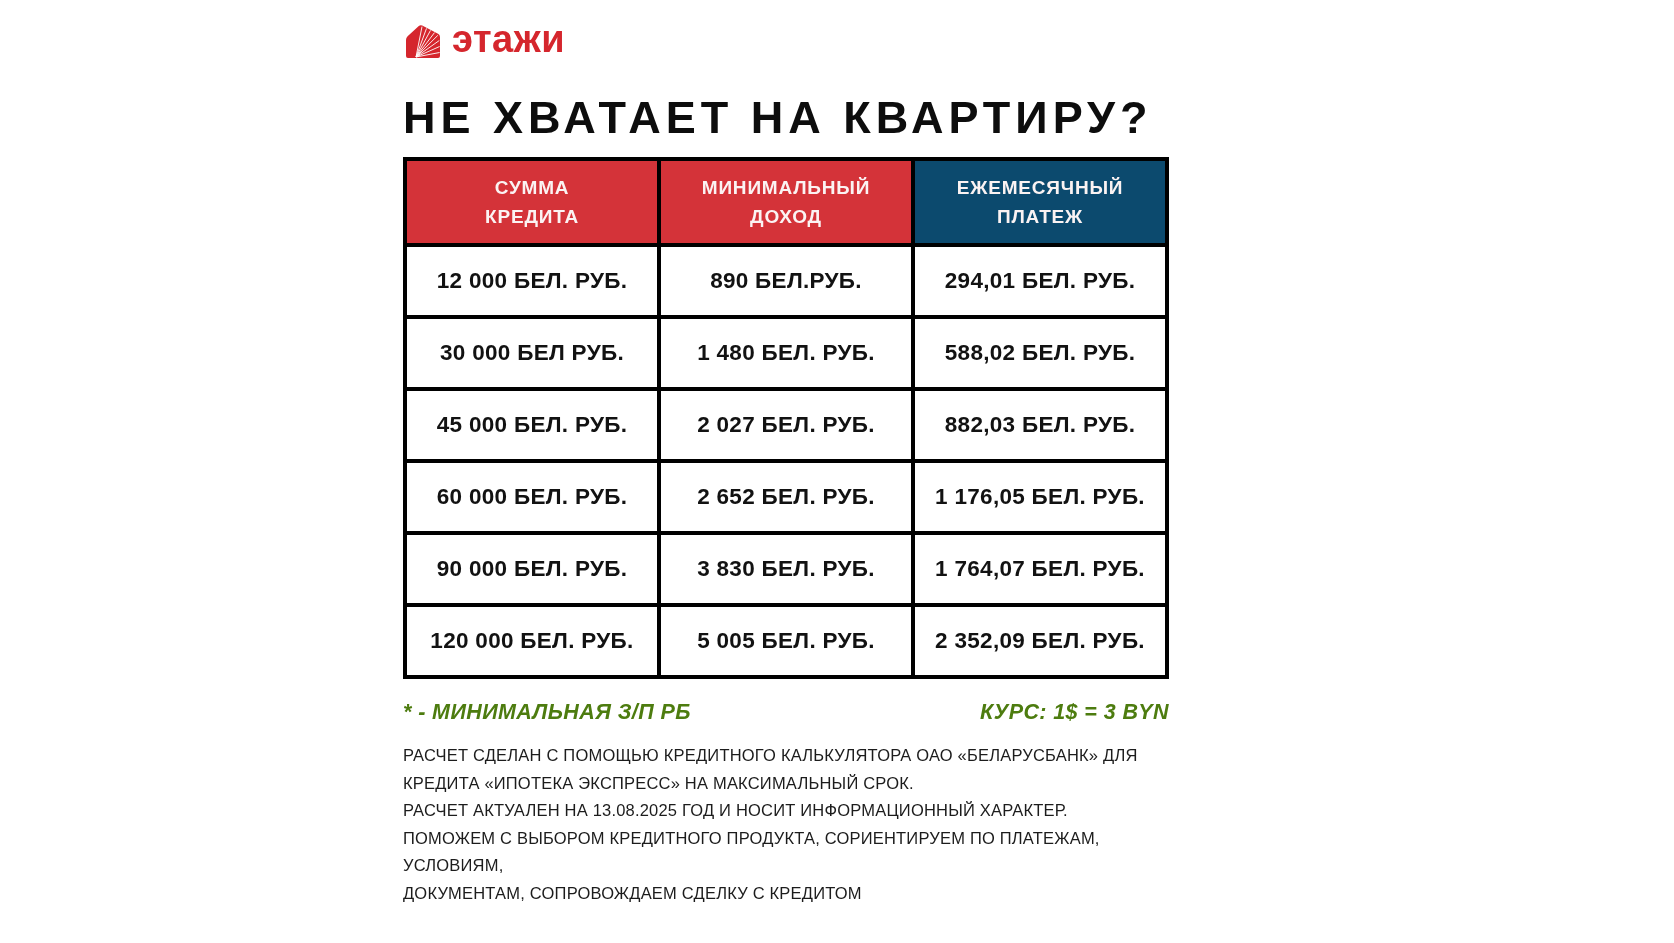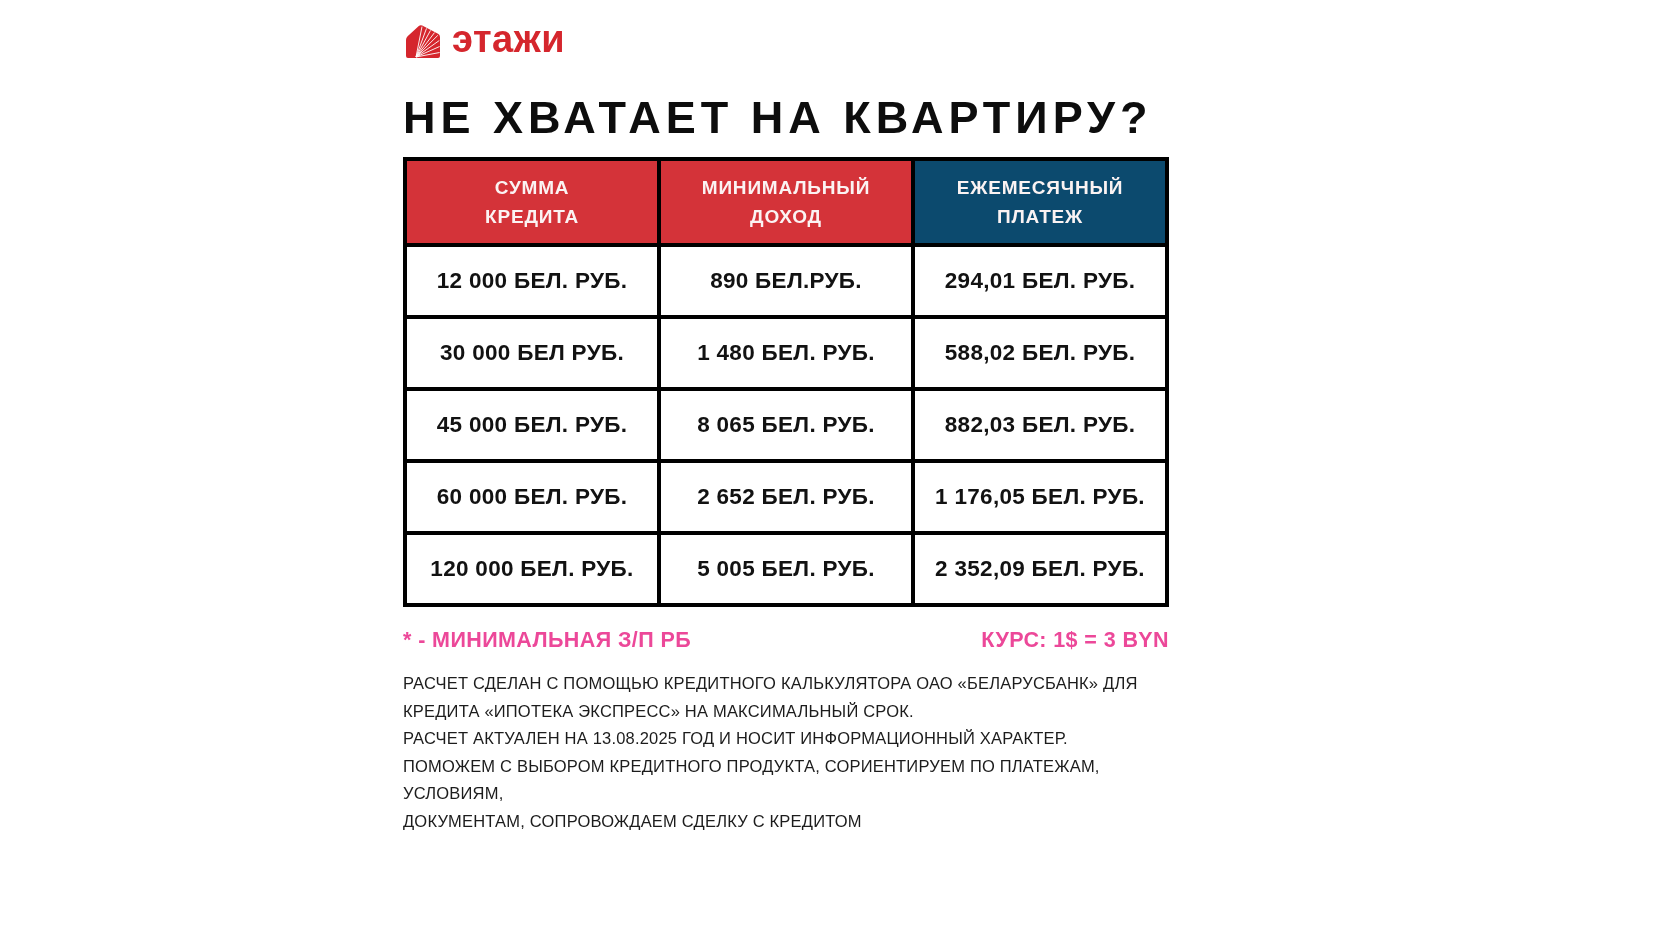--- a/index.html
+++ b/index.html
@@ -72,22 +72,23 @@
     color: #121212;
     letter-spacing: 0.3px;
   }
   .footnotes {
     display: flex;
     justify-content: space-between;
     align-items: baseline;
     margin-top: 21px;
     font-size: 21.5px;
     font-weight: bold;
-    color: #ec4899;
+    color: #4d7c0f;
     letter-spacing: 0.4px;
+    font-style: italic;
   }
   .disclaimer {
     margin-top: 17px;
     font-size: 16.5px;
     line-height: 27.6px;
     color: #1c1c1c;
     letter-spacing: 0.2px;
   }
 </style>
 </head>
@@ -134,27 +135,32 @@
           <td>890 БЕЛ.РУБ.</td>
           <td>294,01 БЕЛ. РУБ.</td>
         </tr>
         <tr>
           <td>30 000 БЕЛ РУБ.</td>
           <td>1 480 БЕЛ. РУБ.</td>
           <td>588,02 БЕЛ. РУБ.</td>
         </tr>
         <tr>
           <td>45 000 БЕЛ. РУБ.</td>
-          <td>8 065 БЕЛ. РУБ.</td>
+          <td>2 027 БЕЛ. РУБ.</td>
           <td>882,03 БЕЛ. РУБ.</td>
         </tr>
         <tr>
           <td>60 000 БЕЛ. РУБ.</td>
           <td>2 652 БЕЛ. РУБ.</td>
           <td>1 176,05 БЕЛ. РУБ.</td>
+        </tr>
+        <tr>
+          <td>90 000 БЕЛ. РУБ.</td>
+          <td>3 830 БЕЛ. РУБ.</td>
+          <td>1 764,07 БЕЛ. РУБ.</td>
         </tr>
         <tr>
           <td>120 000 БЕЛ. РУБ.</td>
           <td>5 005 БЕЛ. РУБ.</td>
           <td>2 352,09 БЕЛ. РУБ.</td>
         </tr>
       </tbody>
     </table>
 
     <div class="footnotes">

